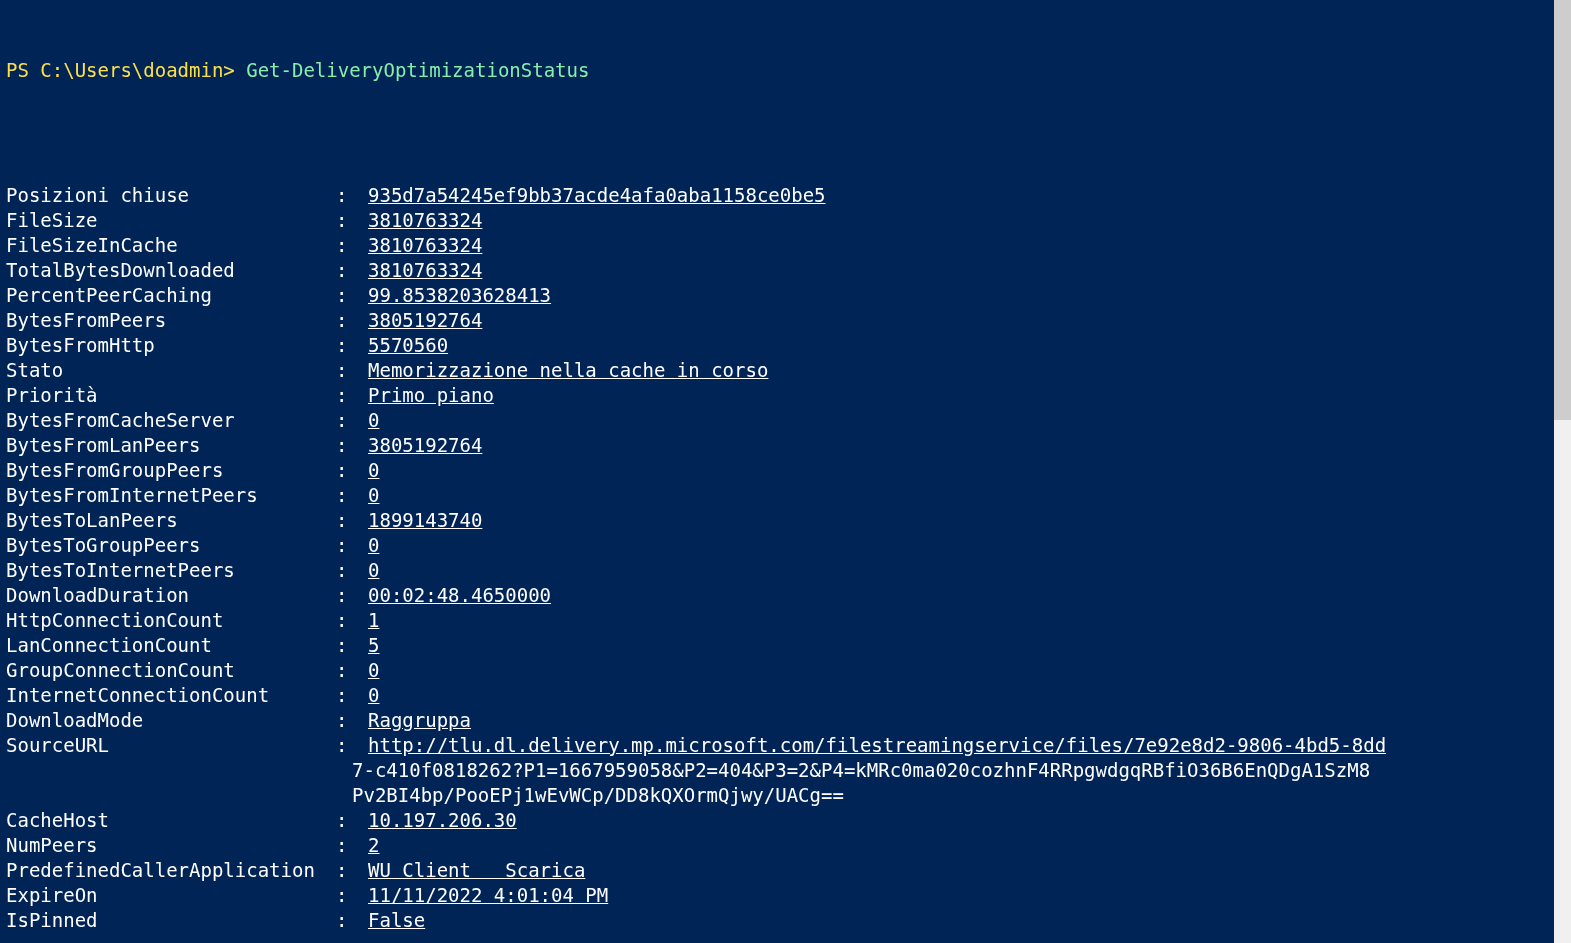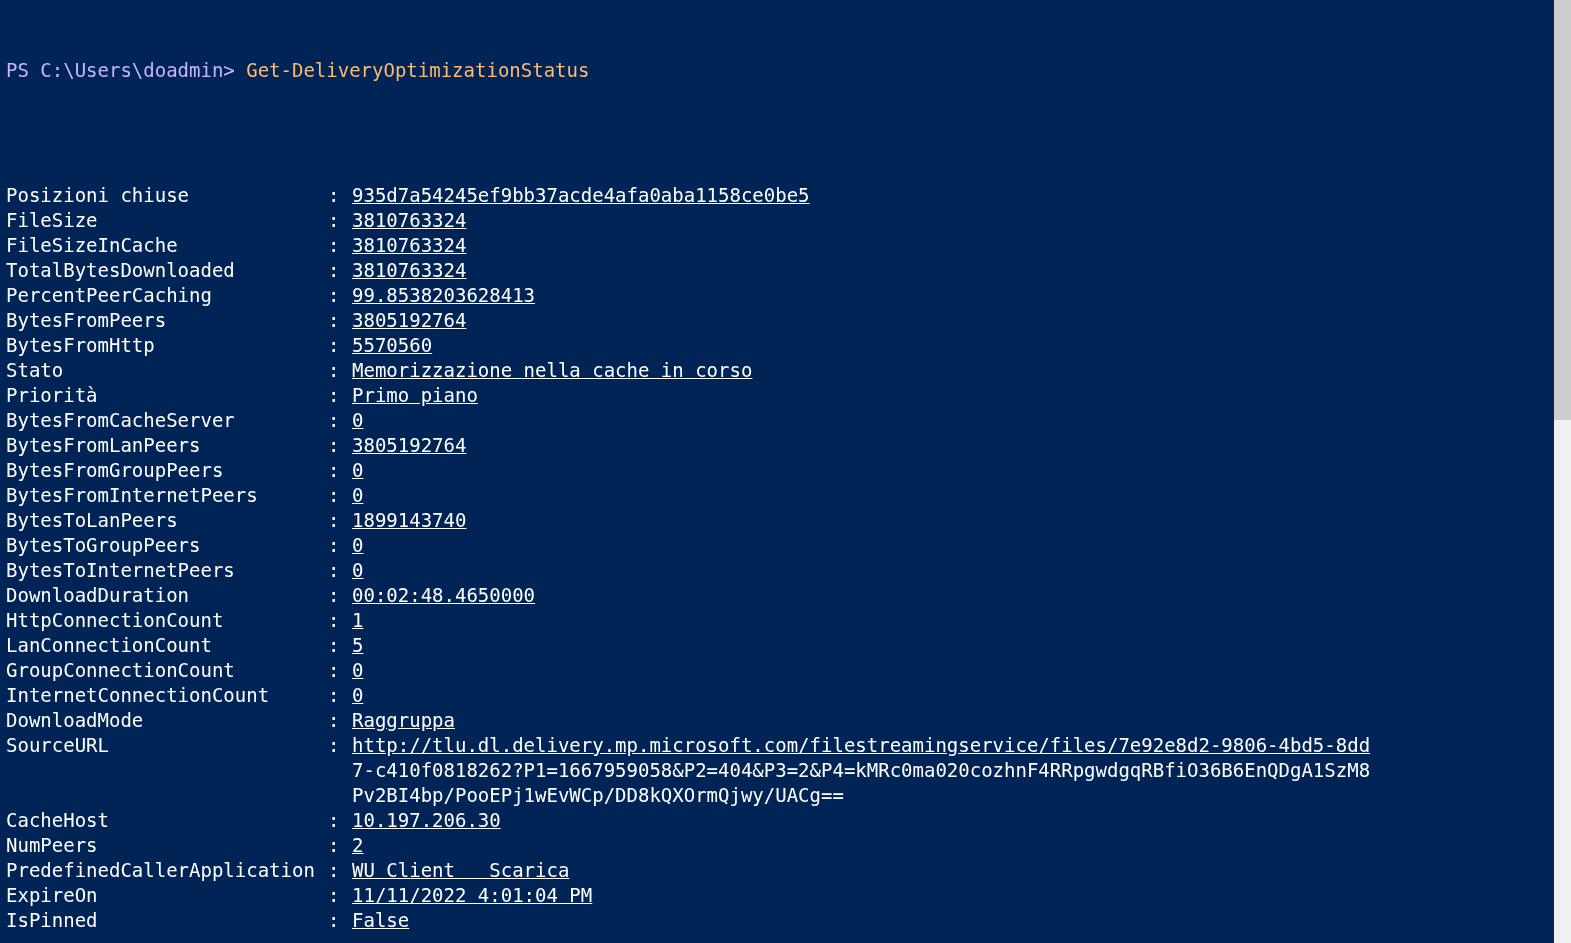--- a/index.html
+++ b/index.html
@@ -15,27 +15,28 @@
   }
   .terminal {
     padding: 8px 6px;
     white-space: pre;
     line-height: 25px;
   }
   .prompt-line {
     margin-bottom: 50px;
   }
   .prompt {
-    color: #c4b5fd;
+    color: #fde047;
   }
   .cmd {
-    color: #fdba74;
+    color: #86efac;
   }
   .row {
     display: flex;
+    gap: 8px;
   }
   .key {
     width: 322px;
     white-space: pre;
   }
   .sep {
     width: 24px;
   }
   .val {
     flex: 1;

